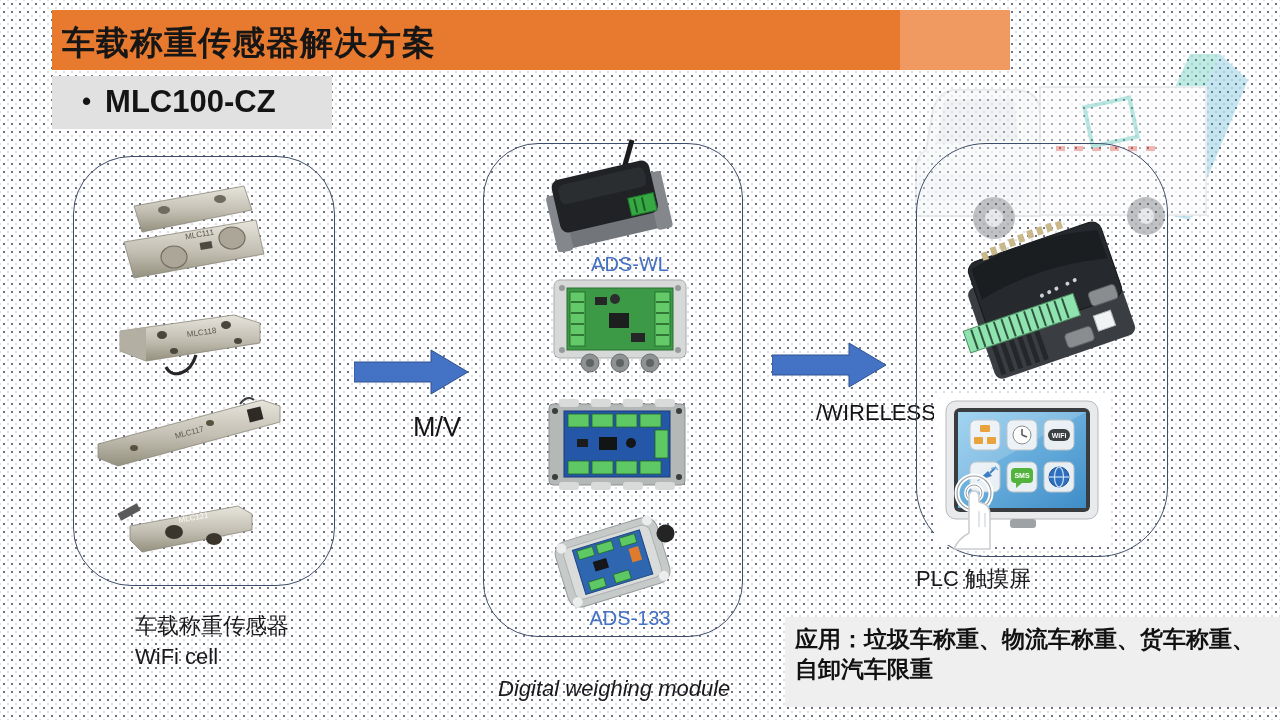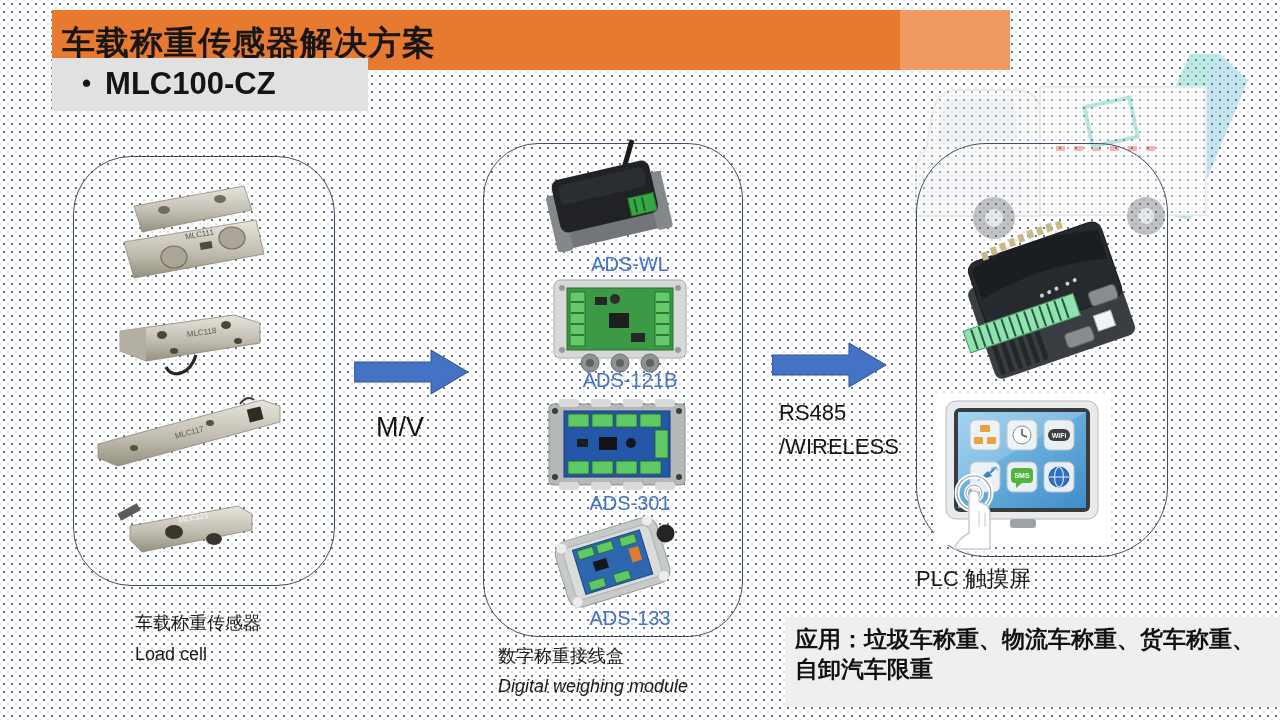--- a/index.html
+++ b/index.html
@@ -10,35 +10,35 @@
     background-image:
       radial-gradient(circle, #6e7287 1px, transparent 1.4px),
       radial-gradient(circle, #d9dde8 1px, transparent 1.4px);
     background-size:8px 8px, 8px 8px;
     background-position:0 0, 4px 4px;
   }
   .abs { position:absolute; }
   .header-bar { left:52px; top:10px; width:958px; height:60px; background:#E87A2F; }
   .header-bar-light { left:848px; top:0; width:110px; height:60px; background:#F09A62; }
   .slide-title { left:10px; top:11px; font-size:33px; font-weight:600; color:#161616; letter-spacing:1px; white-space:nowrap; }
-  .subtitle-chip { left:52px; top:58px; width:316px; height:53px; background:#E1E1E1; }
+  .subtitle-chip { left:52px; top:76px; width:280px; height:53px; background:#E1E1E1; }
   .subtitle-text { left:30px; top:8px; font-size:31px; font-weight:600; color:#141414; white-space:nowrap; }
   .subtitle-text .bullet { font-size:26px; margin-right:14px; vertical-align:2px; }
   .flow-box { border:1.6px solid #3F4E68; background:transparent; }
   .box-left  { left:73px;  top:156px; width:262px; height:430px; border-radius:58px; }
   .box-mid   { left:483px; top:143px; width:260px; height:494px; border-radius:55px; }
   .box-right { left:916px; top:143px; width:252px; height:414px; border-radius:70px; }
-  .caption { color:#1a1a1a; font-size:18px; white-space:nowrap; }
+  .caption { color:#1a1a1a; font-size:22px; white-space:nowrap; }
   .caption-left-zh { left:135px; top:611px; }
   .caption-left-en { left:135px; top:644px; }
   .caption-mid-zh  { left:498px; top:644px; }
   .caption-mid-en  { left:498px; top:676px;font-style:italic; }
   .caption-plc { left:916px; top:564px; width:252px; text-align:left; font-size:22px; color:#1a1a1a; }
   .ads-label { left:483px; width:260px; text-align:center; color:#4472C4; font-size:20px; white-space:nowrap;padding-left:34px; }
-  .arrow-label { color:#141414; white-space:nowrap; }
+  .arrow-label { color:#141414; white-space:nowrap;margin-left:37px; }
   .label-mv { left:376px; top:412px; font-size:27px; }
   .label-rs { left:779px; top:396px; font-size:22px; line-height:1.55; }
   .app-box { left:785px; top:617px; width:532px; height:90px; background:#EFEFEF; padding:7px 10px; }
   .app-text { font-size:23px; font-weight:bold; color:#111; line-height:1.32; white-space:nowrap; }
 </style>
 </head>
 <body>
 
 <div class="slide">
 
@@ -117,21 +117,21 @@
 
   <svg class="abs" style="left:110px;top:490px" width="152" height="78" viewBox="0 0 152 78">
     <polygon points="20,36 128,16 142,24 142,40 32,62 20,50" fill="url(#met1)" stroke="#8a8678" stroke-width="0.8"></polygon>
     <ellipse cx="64" cy="42" rx="9" ry="7" fill="#3a362e"></ellipse>
     <ellipse cx="104" cy="49" rx="8" ry="6" fill="#3a362e"></ellipse>
     <rect x="8" y="18" width="22" height="8" fill="#5a5a5a" transform="rotate(-28 19 22)"></rect>
     <text x="84" y="30" font-size="8" fill="#fbfbf6" transform="rotate(-10 84 30)" text-anchor="middle">MLC121</text>
   </svg>
 
   <div class="abs caption caption-left-zh">车载称重传感器</div>
-  <div class="abs caption caption-left-en">Load cell</div>
+  <div class="abs caption caption-left-en">WiFi cell</div>
 
   <svg class="abs" style="left:354px;top:349px" width="115" height="46" viewBox="0 0 115 46">
     <polygon points="0,13 77,13 77,1 114,23 77,45 77,33 0,33" fill="#4472C4" stroke="#2F528F" stroke-width="1"></polygon>
   </svg>
   <div class="abs arrow-label label-mv">M/V</div>
 
   <div class="abs flow-box box-mid"></div>
 
   <svg class="abs" style="left:534px;top:138px" width="158" height="114" viewBox="0 0 158 114">
     <line x1="98" y1="2" x2="89" y2="34" stroke="#1b1b1b" stroke-width="5"></line>
@@ -175,21 +175,20 @@
     <circle cx="64" cy="22" r="5" fill="#2c2e2d"></circle>
     <g>
       <circle cx="39" cy="86" r="9" fill="#8e9293" stroke="#6b6f70"></circle>
         <circle cx="39" cy="86" r="4" fill="#5f6364"></circle>
       <circle cx="69" cy="86" r="9" fill="#8e9293" stroke="#6b6f70"></circle>
         <circle cx="69" cy="86" r="4" fill="#5f6364"></circle>
       <circle cx="99" cy="86" r="9" fill="#8e9293" stroke="#6b6f70"></circle>
         <circle cx="99" cy="86" r="4" fill="#5f6364"></circle>
     </g>
   </svg>
-  <div class="abs ads-label" style="top:369px">ADS-121B</div>
 
   <svg class="abs" style="left:547px;top:397px" width="140" height="95" viewBox="0 0 140 95">
     <rect x="2" y="7" width="136" height="81" rx="4" fill="#b4b8b7" stroke="#8d9190"></rect>
     <g fill="#d8dbda">
       <rect x="12" y="2" width="20" height="8" rx="3"></rect>
         <rect x="44" y="2" width="20" height="8" rx="3"></rect>
         <rect x="76" y="2" width="20" height="8" rx="3"></rect>
         <rect x="108" y="2" width="20" height="8" rx="3"></rect>
       <rect x="12" y="85" width="20" height="8" rx="3"></rect>
         <rect x="44" y="85" width="20" height="8" rx="3"></rect>
@@ -209,21 +208,20 @@
       <rect x="21" y="64" width="21" height="13"></rect>
         <rect x="45" y="64" width="21" height="13"></rect>
         <rect x="69" y="64" width="21" height="13"></rect>
         <rect x="93" y="64" width="21" height="13"></rect>
       <rect x="108" y="33" width="13" height="28"></rect>
     </g>
     <rect x="52" y="40" width="18" height="13" fill="#121416"></rect>
     <rect x="30" y="42" width="11" height="8" fill="#1a1c1e"></rect>
     <circle cx="84" cy="46" r="5" fill="#14161a"></circle>
   </svg>
-  <div class="abs ads-label" style="top:492px">ADS-301</div>
 
   <svg class="abs" style="left:537px;top:510px" width="152" height="100" viewBox="0 0 152 100">
     <g transform="rotate(-17 76 50)">
       <rect x="22" y="18" width="106" height="68" rx="13" fill="#c6cac9" stroke="#989c9b"></rect>
       <rect x="30" y="25" width="90" height="54" rx="8" fill="#d9dcdb" stroke="#aeb2b1"></rect>
       <rect x="40" y="29" width="70" height="46" fill="#2e66b0" stroke="#1c4582"></rect>
       <g fill="#5ec964" stroke="#1f6426" stroke-width="0.7">
         <rect x="44" y="31" width="16" height="9"></rect>
           <rect x="64" y="31" width="16" height="9"></rect>
           <rect x="88" y="31" width="16" height="9"></rect>
@@ -234,28 +232,26 @@
       <rect x="56" y="46" width="14" height="10" fill="#14161a"></rect>
       <circle cx="134" cy="40" r="9" fill="#242424"></circle>
       <circle cx="30" cy="24" r="5" fill="#eceeee"></circle>
         <circle cx="120" cy="22" r="5" fill="#eceeee"></circle>
       <circle cx="30" cy="80" r="5" fill="#eceeee"></circle>
         <circle cx="120" cy="80" r="5" fill="#eceeee"></circle>
     </g>
   </svg>
   <div class="abs ads-label" style="top:607px">ADS-133</div>
 
-  <div class="abs caption caption-mid-zh">数字称重接线盒</div>
   <div class="abs caption caption-mid-en">Digital weighing module</div>
 
   <svg class="abs" style="left:772px;top:342px" width="115" height="46" viewBox="0 0 115 46">
     <polygon points="0,13 77,13 77,1 114,23 77,45 77,33 0,33" fill="#4472C4" stroke="#2F528F" stroke-width="1"></polygon>
   </svg>
   <div class="abs arrow-label label-rs">
-    <div>RS485</div>
     <div>/WIRELESS</div>
   </div>
 
   <div class="abs flow-box box-right"></div>
 
   <svg class="abs" style="left:940px;top:208px" width="205" height="188" viewBox="0 0 205 188">
     <g transform="rotate(-19 102 94)">
       <rect x="34" y="58" width="148" height="96" rx="8" fill="#3a3e42"></rect>
       <g fill="#24282b">
         <rect x="40" y="120" width="5" height="30"></rect>

